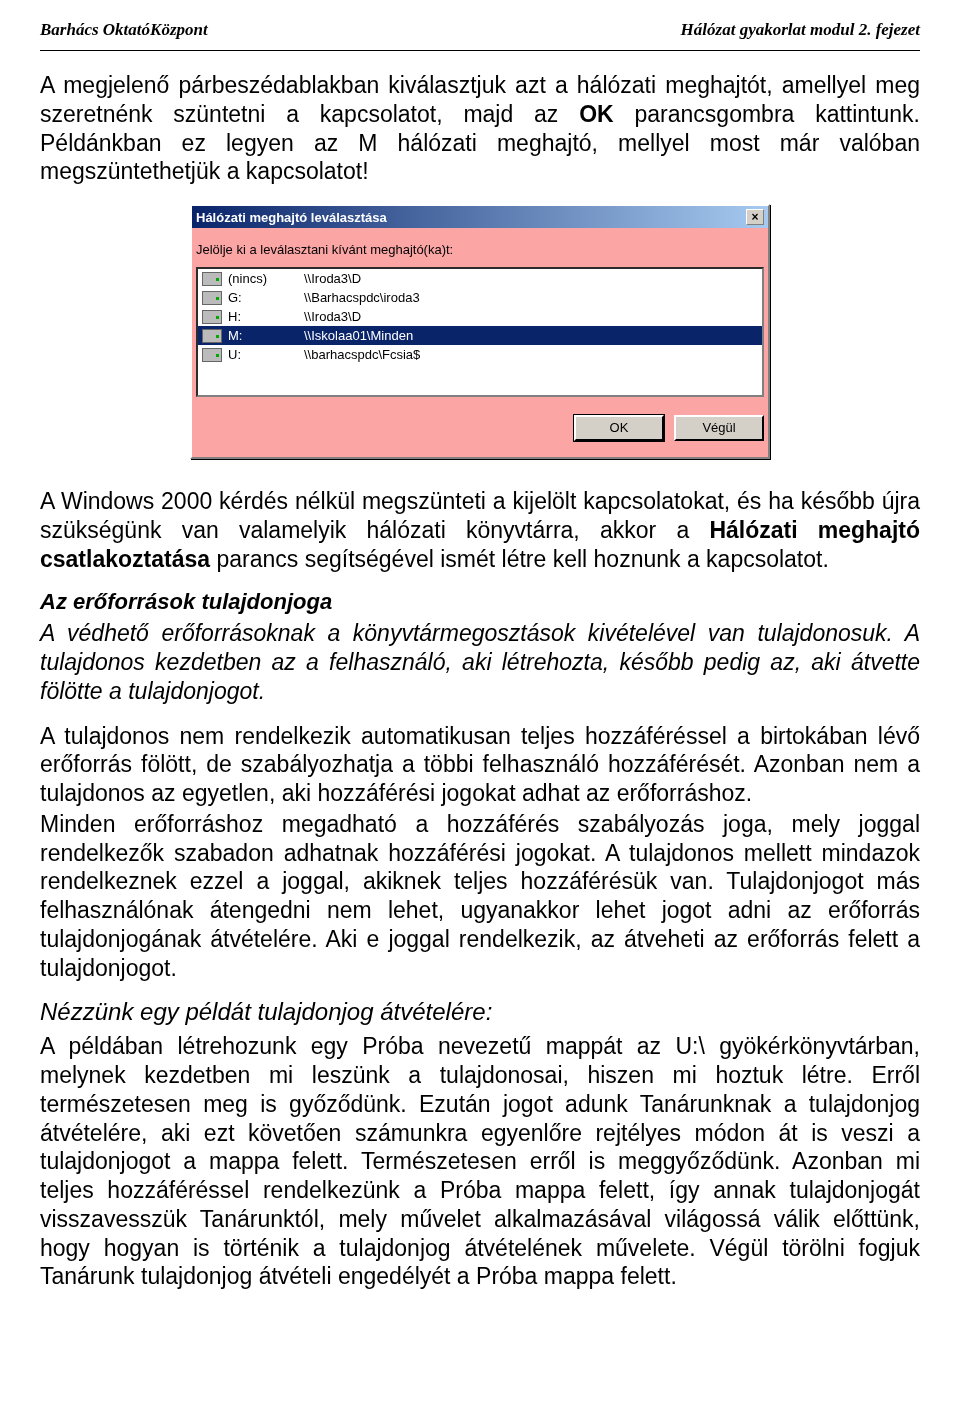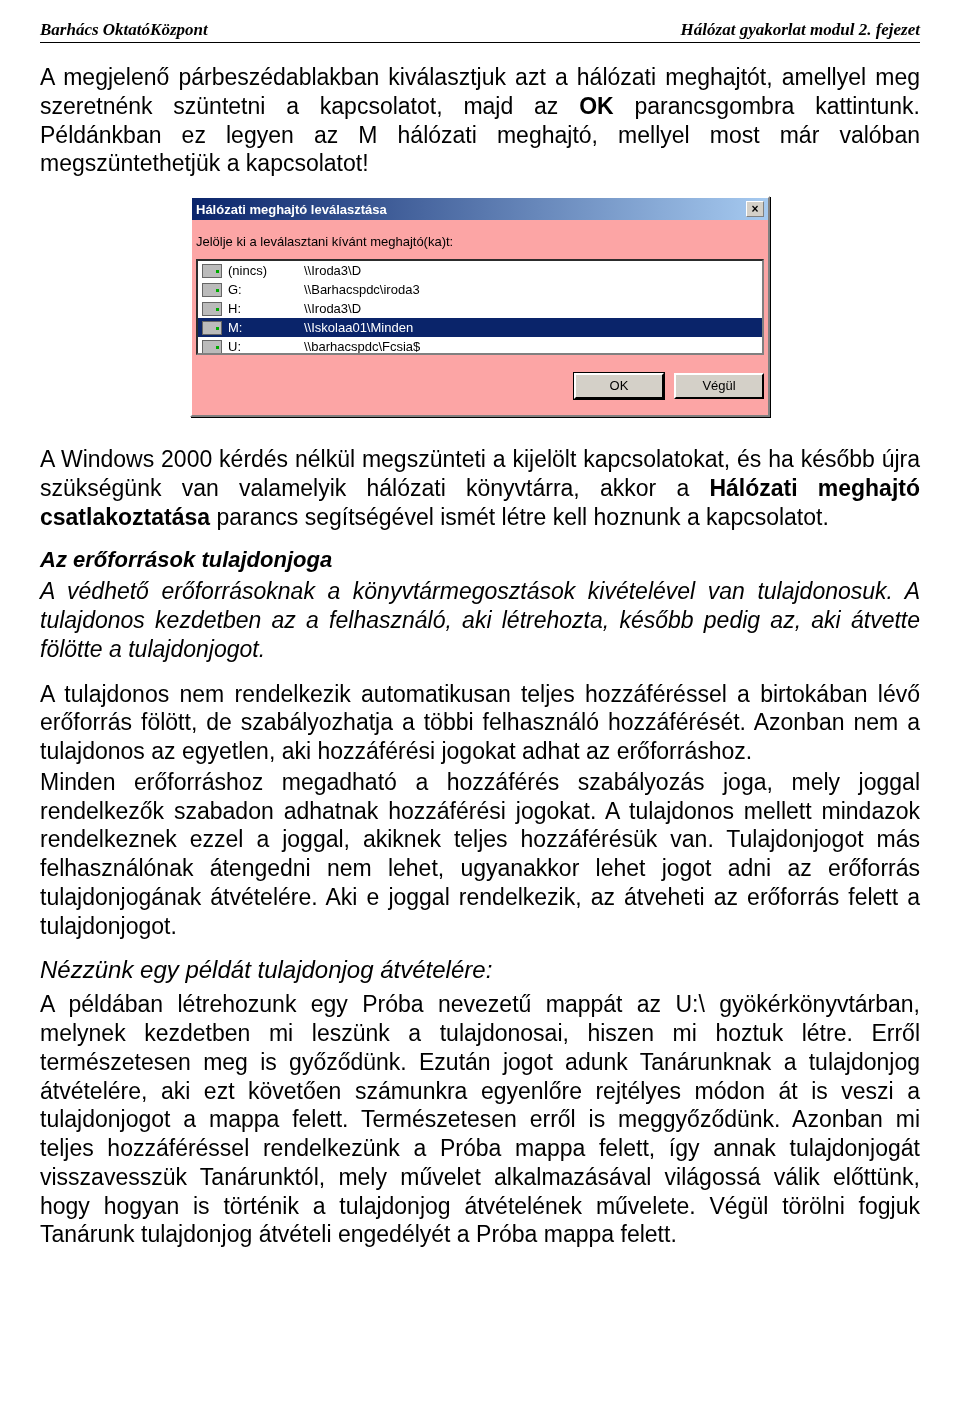--- a/index.html
+++ b/index.html
@@ -8,21 +8,21 @@
       background: #fff;
       width: 960px;
       margin: 0 auto;
       padding: 20px 40px;
       color: #000;
     }
     .header-row {
       display: flex;
       justify-content: space-between;
       border-bottom: 1px solid #000;
-      padding-bottom: 2px;
+      padding-bottom: 10px;
       margin-bottom: 20px;
     }
     .header-row span {
       font-family: "Times New Roman", serif;
       font-style: italic;
       font-weight: bold;
       font-size: 17px;
     }
     .para {
       font-size: 23px;
@@ -81,21 +81,21 @@
       font-size: 12px;
       text-align: center;
       line-height: 14px;
       font-family: Arial;
     }
     .dlg-body { padding: 14px 4px 16px; }
     .instr { margin-bottom: 10px; }
     .listbox {
       background: #fff;
       border: 2px inset #808080;
-      height: 96px;
+      height: 130px;
       overflow: hidden;
     }
     .listbox .row {
       display: flex;
       align-items: center;
       padding: 2px 4px;
       gap: 6px;
       font-size: 13px;
       white-space: nowrap;
     }

